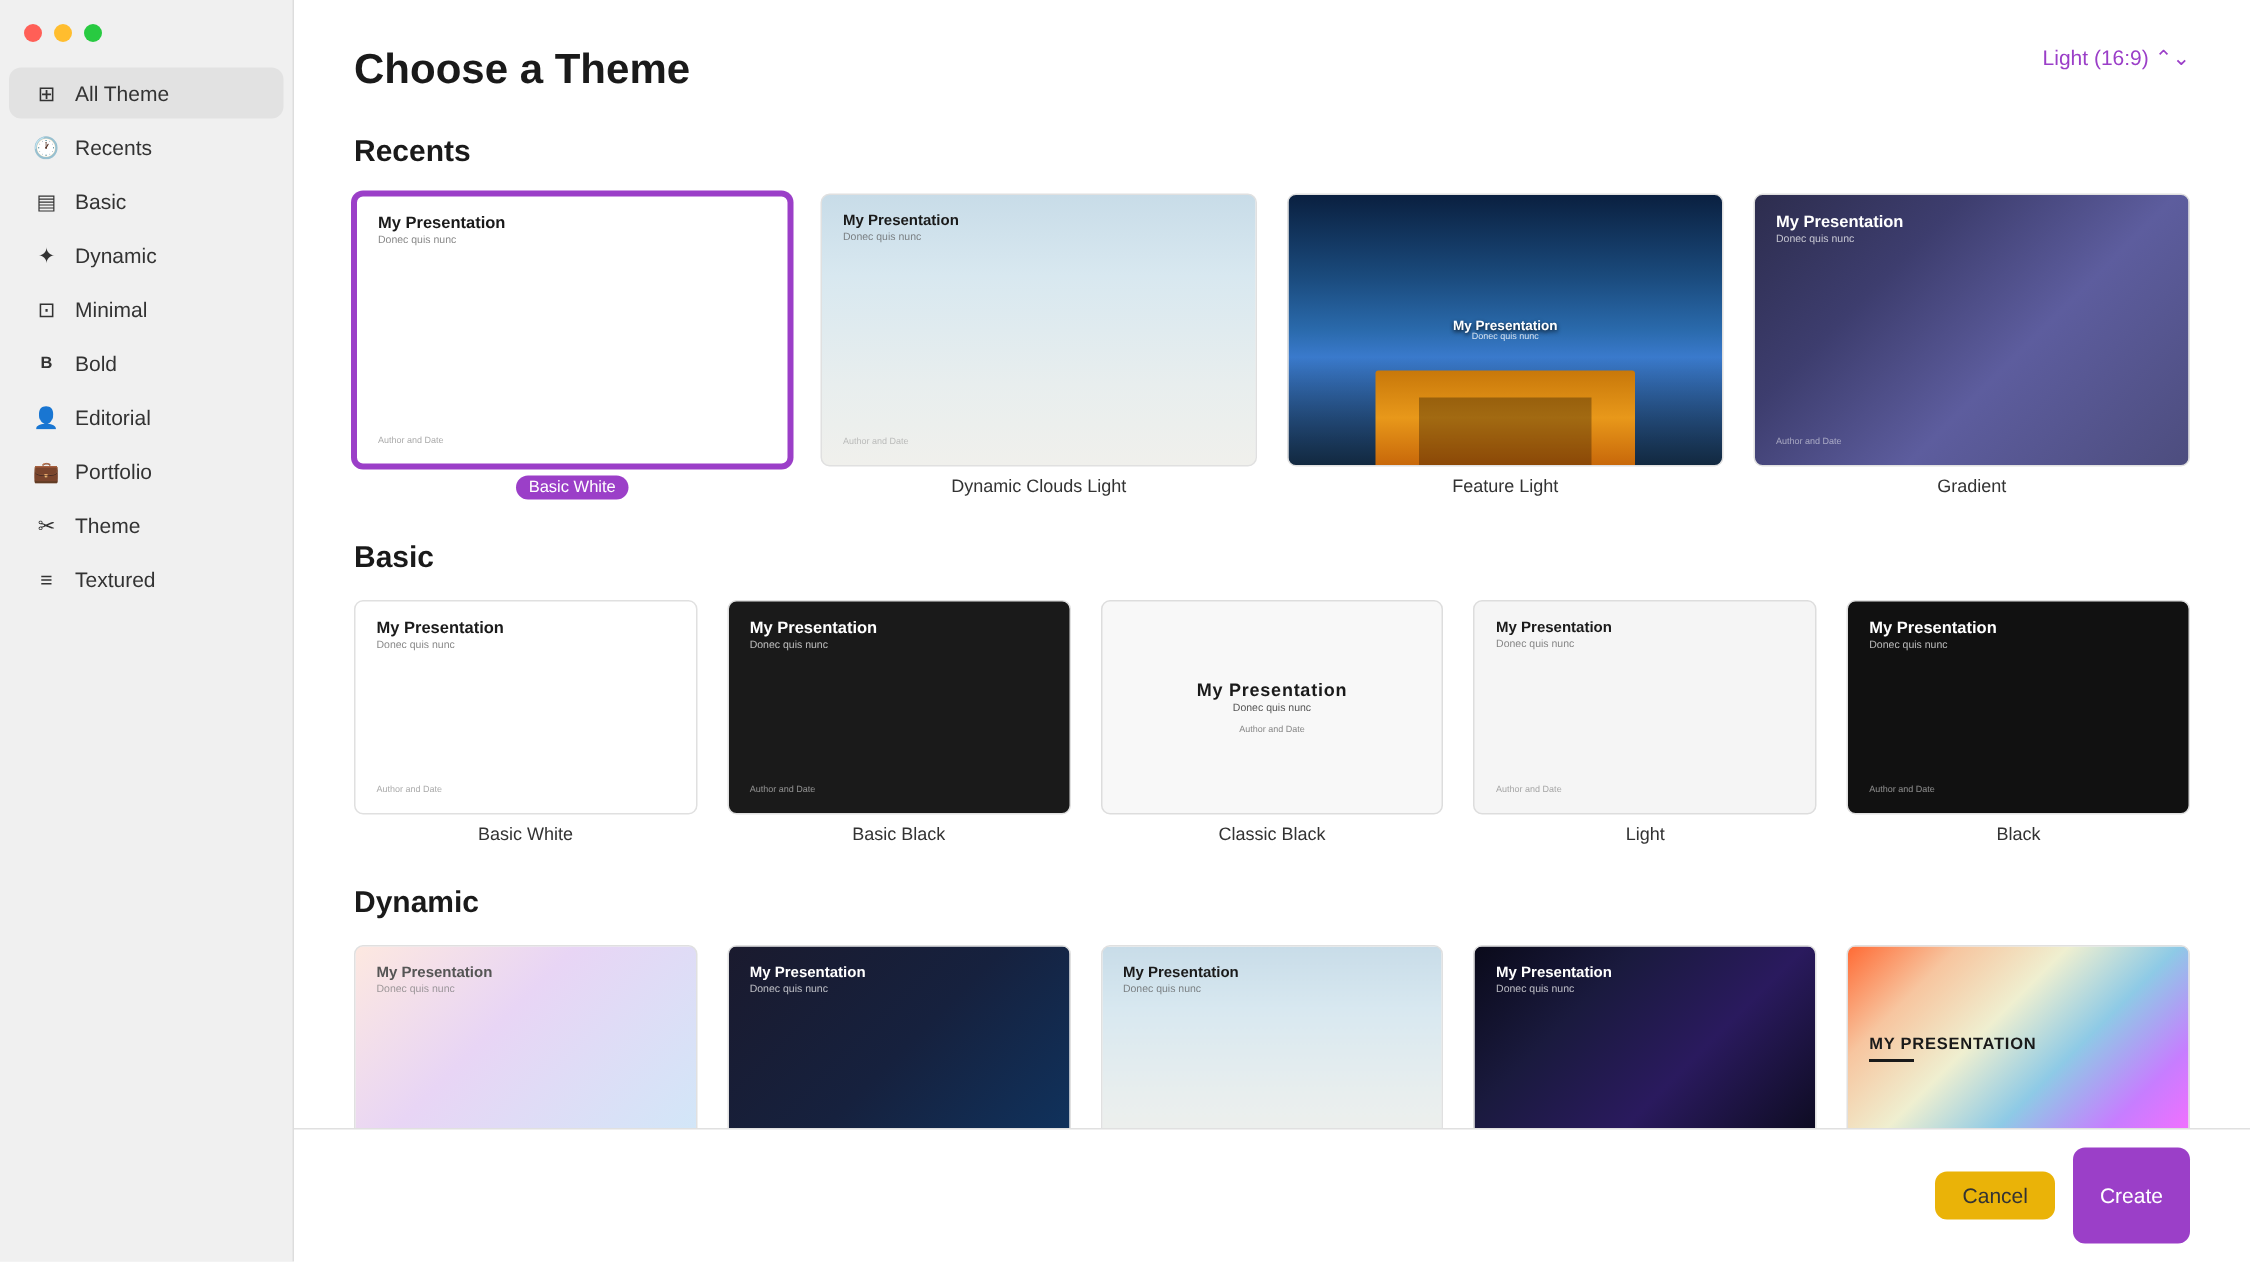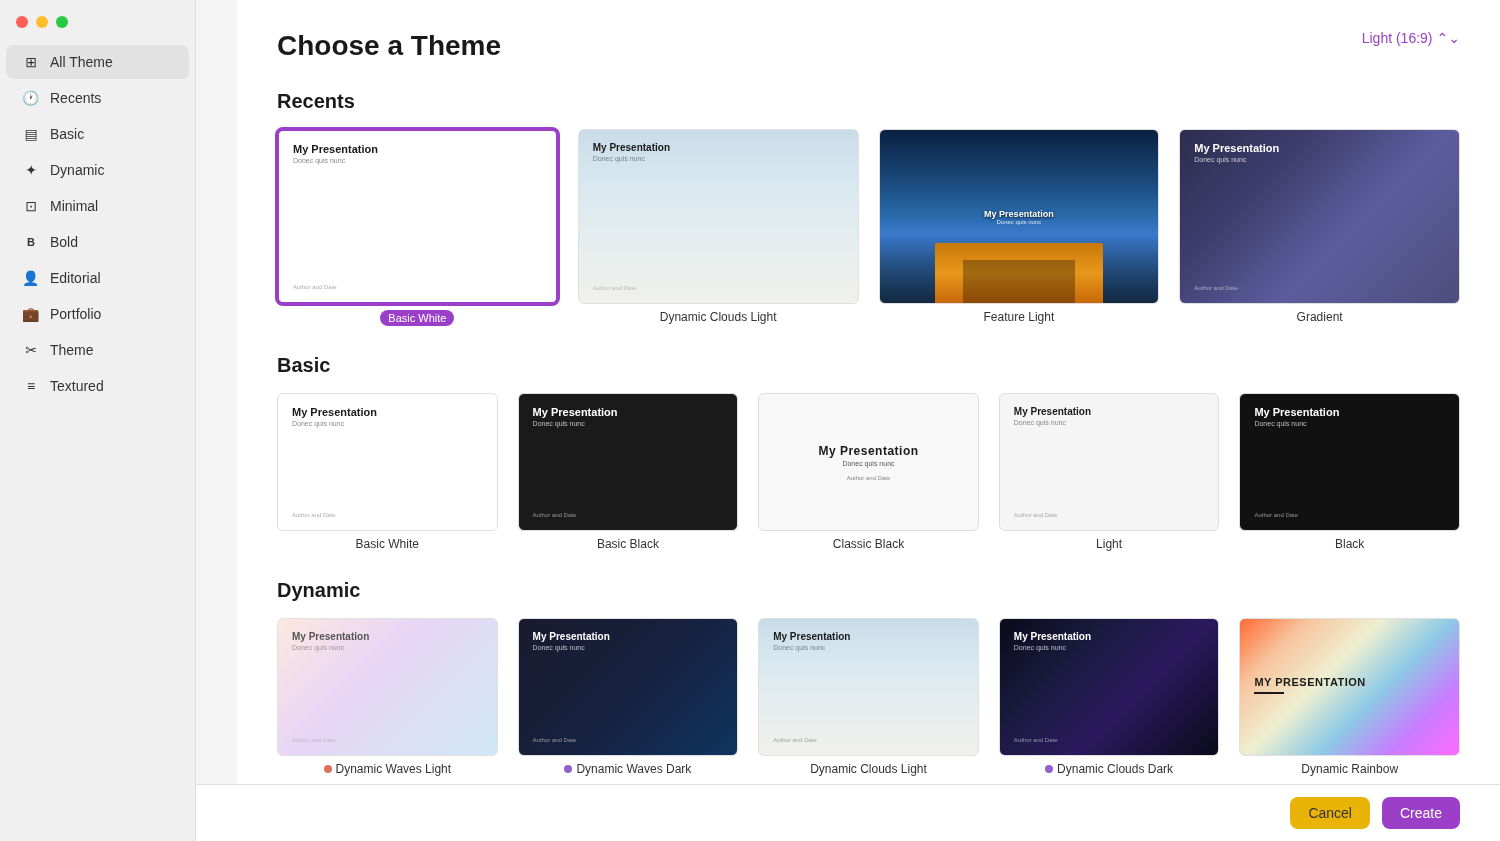--- a/index.html
+++ b/index.html
@@ -12,21 +12,21 @@
     .traffic-light.yellow { background: #ffbd2e; }
     .traffic-light.green { background: #28ca41; }
 
     
     .sidebar { width: 196px; min-width: 196px; background: #f0f0f0; padding-top: 44px; border-right: 1px solid #ddd; display: flex; flex-direction: column; }
     .sidebar-item { display: flex; align-items: center; gap: 10px; padding: 8px 16px; cursor: pointer; font-size: 14px; color: #333; border-radius: 8px; margin: 1px 6px; }
     .sidebar-item.active { background: #e2e2e2; font-weight: 500; }
     .sidebar-icon { width: 18px; height: 18px; display: flex; align-items: center; justify-content: center; font-size: 14px; flex-shrink: 0; }
 
     
-    .main { flex: 1; background: #ffffff; overflow-y: auto; padding: 30px 40px 60px 40px; position: relative; margin-left: 41px; }
+    .main { flex: 1; background: #ffffff; overflow-y: auto; padding: 30px 40px 60px 40px; position: relative; }
 
     .page-title { font-size: 28px; font-weight: 700; color: #1a1a1a; margin-bottom: 4px; }
 
     .aspect-ratio-selector { position: absolute; top: 30px; right: 40px; color: #9b3fc8; font-size: 14px; cursor: pointer; display: flex; align-items: center; gap: 4px; }
 
     .section-title { font-size: 20px; font-weight: 700; color: #1a1a1a; margin-bottom: 16px; margin-top: 28px; }
 
     .themes-grid { display: grid; grid-template-columns: repeat(5, 1fr); gap: 20px; margin-bottom: 8px; }
     .themes-grid-4 { display: grid; grid-template-columns: repeat(4, 1fr); gap: 20px; margin-bottom: 8px; }
 
@@ -53,21 +53,21 @@
     .thumb-subtitle { font-size: 7px; opacity: 0.7; }
     .thumb-author { font-size: 6px; opacity: 0.5; margin-top: auto; }
 
     .text-dark { color: #1a1a1a; }
     .text-light { color: #ffffff; }
     .text-medium { color: #555; }
 
     
     .bottom-bar { position: fixed; bottom: 0; right: 0; left: 196px; background: white; border-top: 1px solid #e0e0e0; padding: 12px 40px; display: flex; justify-content: flex-end; gap: 12px; align-items: center; }
     .btn-cancel { padding: 8px 18px; border-radius: 8px; border: none; background: #eab308; color: #333; font-size: 14px; cursor: pointer; }
-    .btn-create { padding: 8px 18px; border-radius: 8px; border: none; background: #9b3fc8; color: white; font-size: 14px; cursor: pointer; font-weight: 500; }
+    .btn-create { padding: 24px 18px; border-radius: 8px; border: none; background: #9b3fc8; color: white; font-size: 14px; cursor: pointer; font-weight: 500; }
 
     
     .clouds-light-bg { background: linear-gradient(180deg, #c8dce8 0%, #d8e8f0 30%, #e8eeee 70%, #f0f0ec 100%); }
 
     .label-with-dot { display: flex; align-items: center; justify-content: center; font-size: 12px; color: #333; margin-top: 6px; }
 
     
     .thumb-gradient-dark { background: linear-gradient(135deg, #2d2d4e 0%, #3d3d6e 30%, #5d5d9e 60%, #4d4d7e 100%); }
   </style>
 </head>

